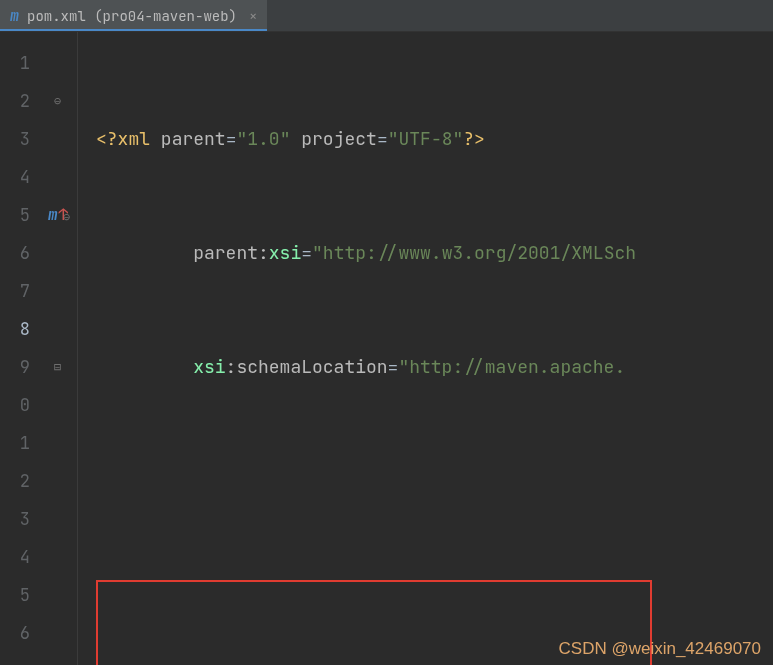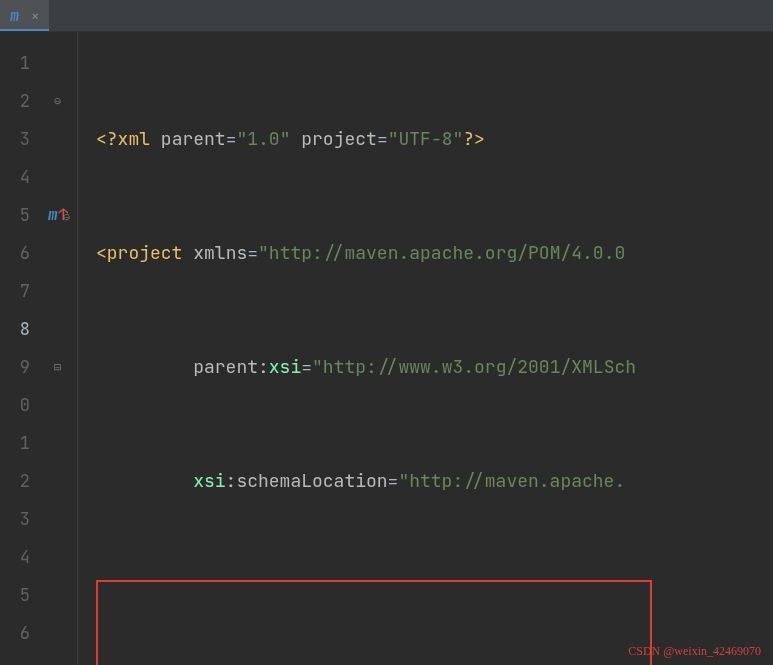--- a/index.html
+++ b/index.html
@@ -19,28 +19,29 @@
   .mup .arr { color:#c75450; font-size:16px; margin-left:1px; }
   .code { flex:1; padding:12px 0 0 0; line-height:38px; color:#a9b7c6; white-space:pre; overflow:hidden; }
   .code .row { height:38px; padding-left:18px; }
   .tag { color:#e8bf6a; }
   .attr { color:#bababa; }
   .ns  { color:#86efac; }
   .str { color:#6a8759; }
   .txt { color:#a9b7c6; }
   .pi  { color:#e8bf6a; }
   .redbox { position:absolute; border:2px solid #e03c31; pointer-events:none; }
-  .watermark { position:absolute; right:12px; bottom:6px; color:#ef4444; font-size:12px; font-family:Liberation Serif, serif; opacity:.85; }
+  .watermark { position:absolute; right:12px; bottom:6px; color:#fdba74; font-size:17px; font-family:Liberation Sans, sans-serif; opacity:.85; }
 </style>
 </head>
 <body>
 
 <div class="tabbar">
   <div class="tab active">
     <span class="m-icon">m</span>
+    <span>pom.xml (pro04-maven-web)</span>
     <span class="close">×</span>
   </div>
 </div>
 
 <div class="editor">
   <div class="gutter-ln">
     <div>1</div>
     <div>2</div>
     <div>3</div>
     <div>4</div>
@@ -78,21 +79,20 @@
       <div>&nbsp;</div>
       <div>&nbsp;</div>
       <div>&nbsp;</div>
       <div>&nbsp;</div>
       <div>&nbsp;</div>
       <div>&nbsp;</div>
   </div>
 
   <div class="code">
     <div class="row"><span class="pi">&lt;?</span><span class="pi">xml</span> <span class="attr">parent</span><span class="txt">=</span><span class="str">"1.0"</span> <span class="attr">project</span><span class="txt">=</span><span class="str">"UTF-8"</span><span class="pi">?&gt;</span></div>
-    <div class="row"><span class="tag">&lt;<span>project</span></span> <span class="attr">xmlns</span><span class="txt">=</span><span class="str">"http://maven.apache.org/POM/4.0.0</span></div>
     <div class="row">         <span class="attr">parent:</span><span class="ns">xsi</span><span class="txt">=</span><span class="str">"http://www.w3.org/2001/XMLSch</span></div>
     <div class="row">         <span class="ns">xsi</span><span class="attr">:schemaLocation</span><span class="txt">=</span><span class="str">"http://maven.apache.</span></div>
     
     
     
     
     
     
     
     

